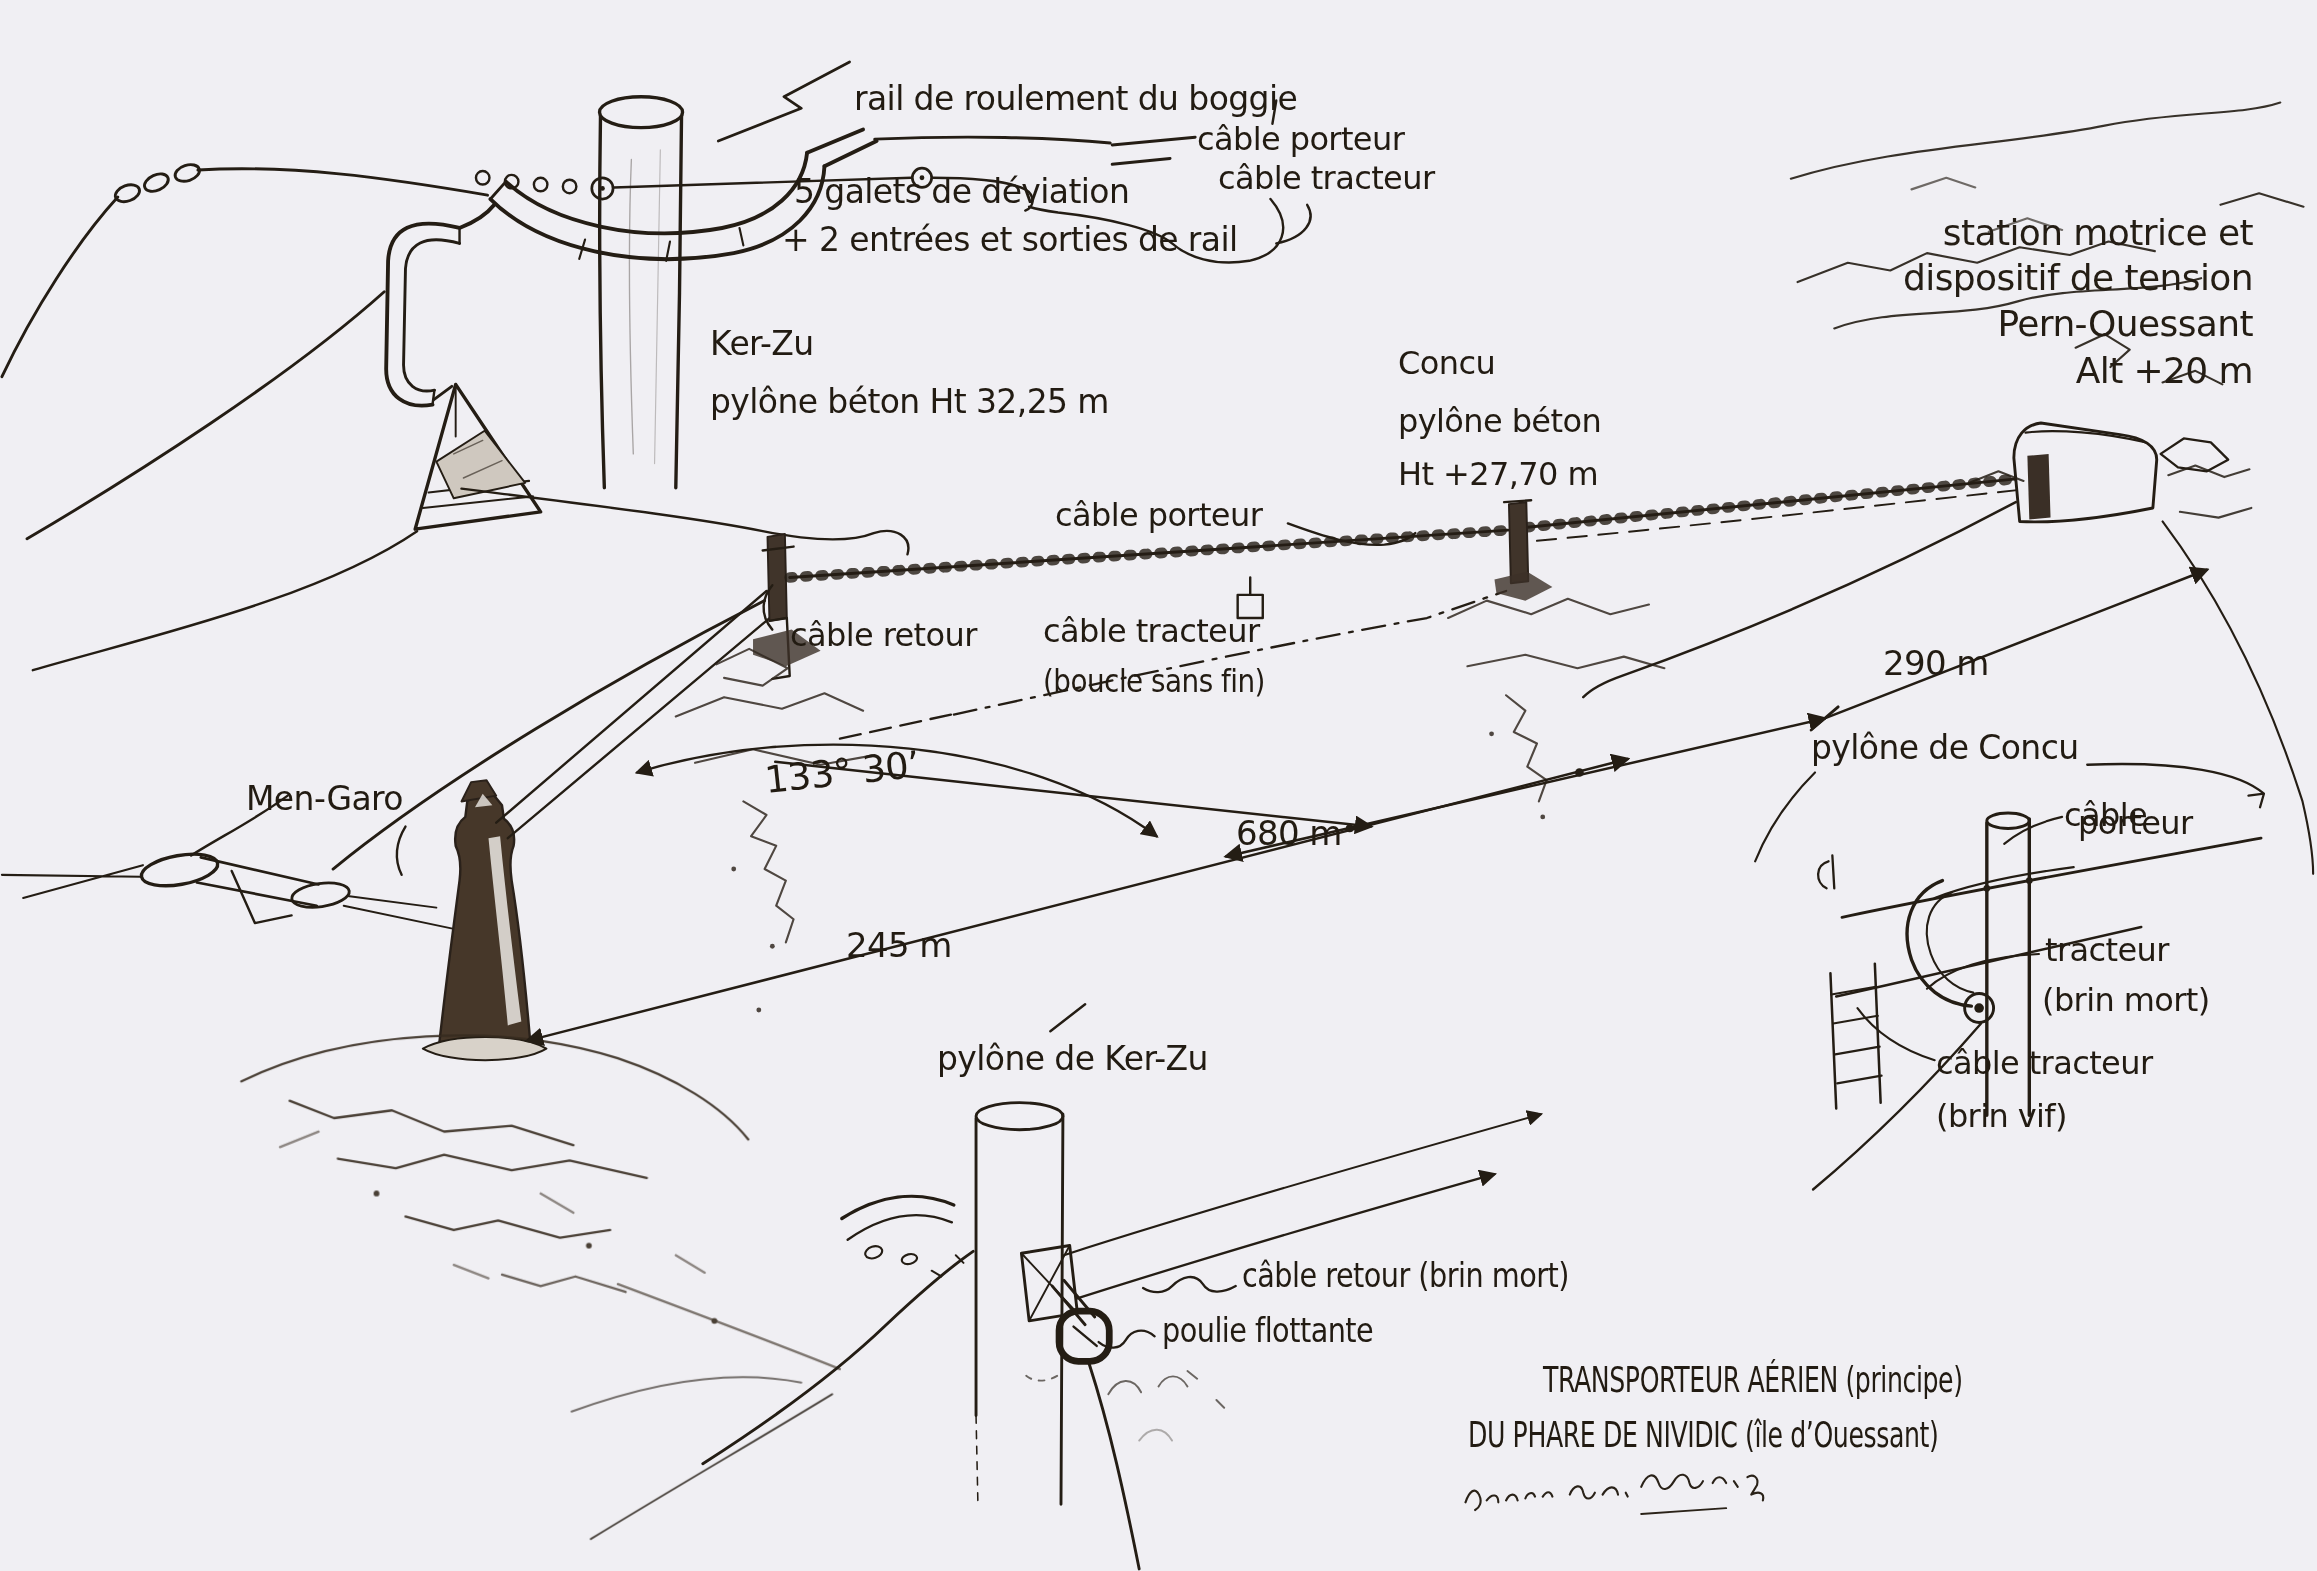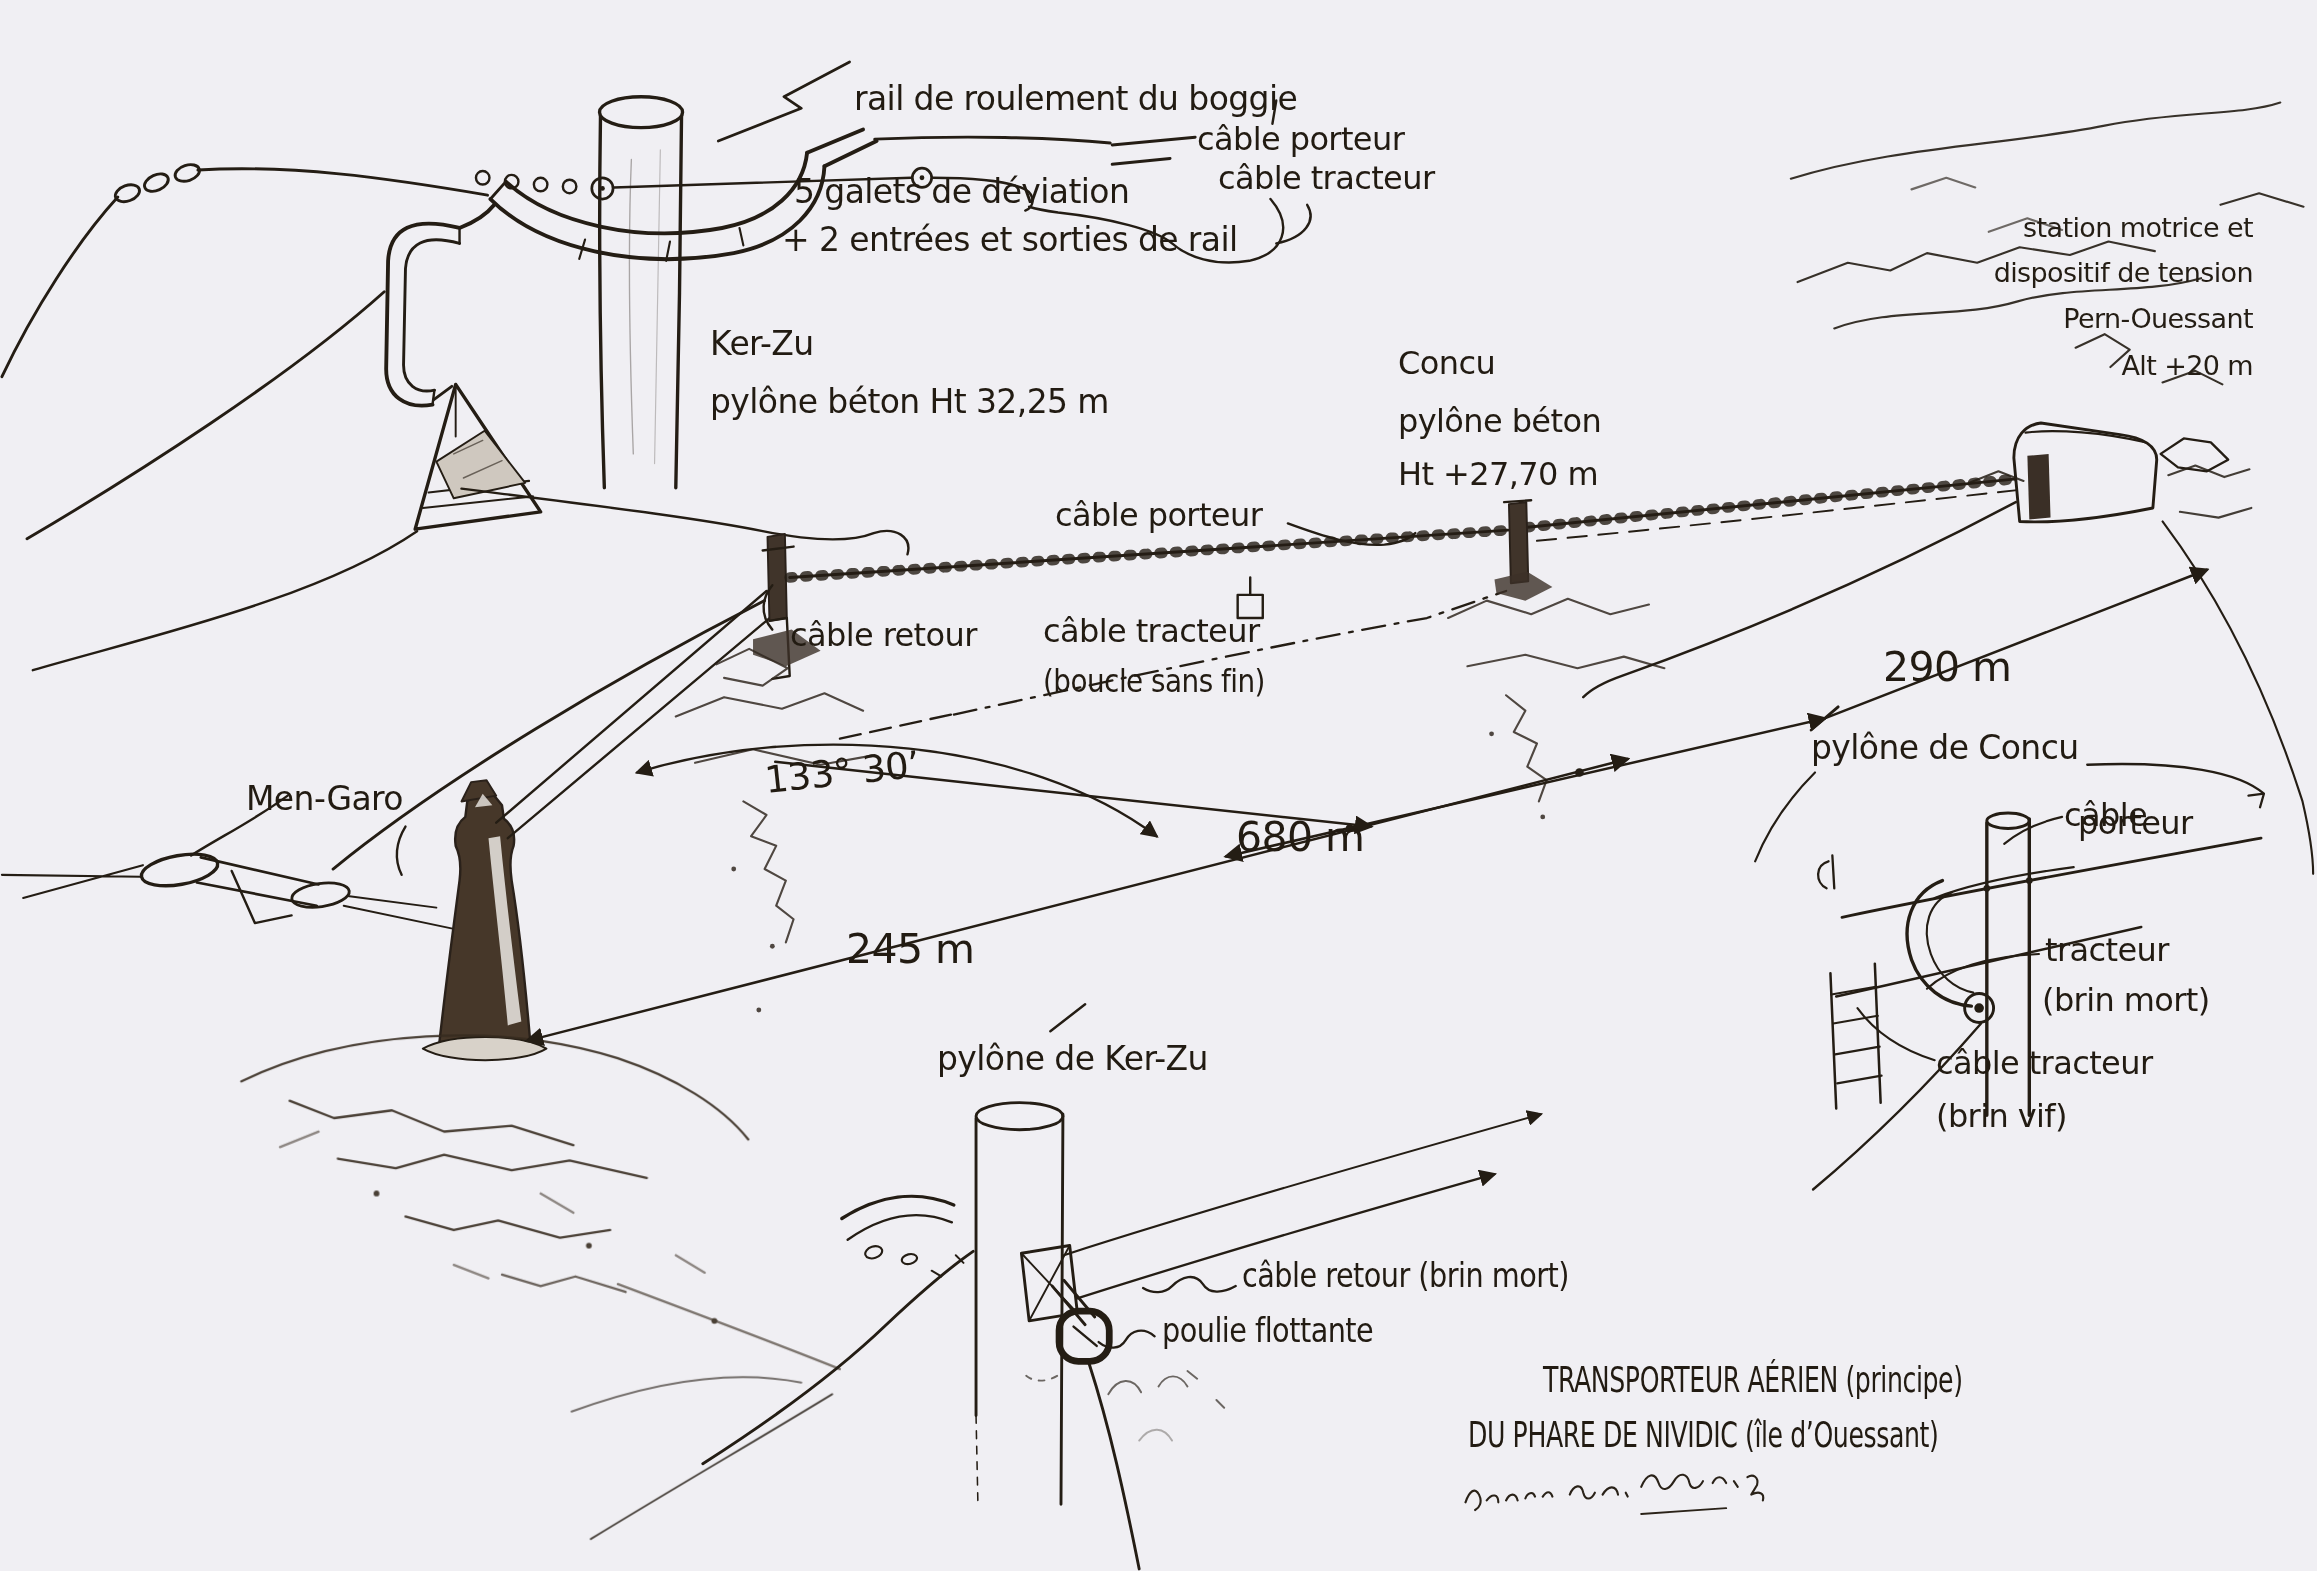--- a/index.html
+++ b/index.html
@@ -5,26 +5,26 @@
   html,body { margin:0; padding:0; background:#d8d8dc; }
   #canvas {
     position:relative; width:2317px; height:1572px;
     background:#f0eff3; overflow:hidden;
     font-family:"DejaVu Sans", sans-serif; color:#241d14;
   }
   #sketch { position:absolute; left:0; top:0; }
   .lbl { position:absolute; white-space:nowrap; font-size:32px;
          letter-spacing:-0.6px; color:#221b12; }
   .fs34 { font-size:33px; }
-  .num { font-size:41px; }
+  .num { font-size:34px; }
   .big { font-size:36px; }
   .cond   { transform:scaleX(.87); transform-origin:0 50%; }
   .cond-t { transform:scaleX(.70); transform-origin:0 50%; }
   .rlbl { position:absolute; right:64px; text-align:right; white-space:nowrap;
-          font-size:27px; letter-spacing:-0.6px; }
+          font-size:36px; letter-spacing:-0.6px; }
   .tilt { transform:rotate(-6deg); transform-origin:0 50%; }
 </style>
 </head>
 <body>
 
 <div id="canvas">
 
 <svg id="sketch" width="2317" height="1572" viewBox="0 0 2400 1628" fill="none" stroke="#241d14" stroke-width="3" stroke-linecap="round" stroke-linejoin="round">
 
   <defs>

